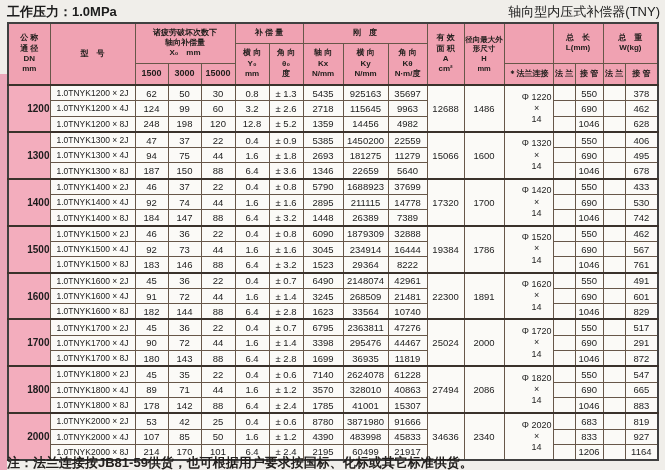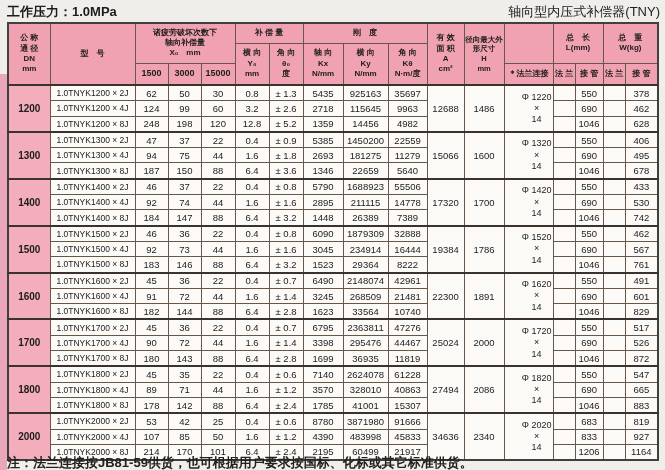--- a/index.html
+++ b/index.html
@@ -28,21 +28,21 @@
     white-space:pre-line; color:#23201e;
   }
   thead th.numhead { font-size:9px; }
   thead th.blankhead { background:#f0a2b2; }
   thead tr.hr1 { height:20px; } thead tr.hr2 { height:20px; } thead tr.hr3 { height:22px; }
   thead tr.hr3 th { border-bottom:2px solid #3a322b; }
   thead th.radialhead { font-size:7.5px; }
 
   tbody td { background:#fbfaf7; font-size:9.5px; height:14.3px; }
   tbody tr { height:15.2px; }
-  tbody td.dn { background:#f3adbd; font-weight:bold; font-size:10px; }
+  tbody td.dn { background:#f3adbd; font-weight:bold; font-size:10px;text-align:right; }
   tbody td.model { font-size:8.5px; }
   tbody td.phi { font-size:9px; line-height:1.25; white-space:pre-line;padding-left:16px; }
   tbody tr.gs td { border-top:2px solid #3a322b; }
 
   .footnote { position:absolute; left:7px; top:454px; font-size:13px; font-weight:bold; color:#23201e; }
 </style>
 </head>
 <body>
 
 <div class="left-strip"></div>
@@ -230,21 +230,21 @@
       <tr class="gs">
         <td class="dn" rowspan="3">1400</td>
         <td class="model">1.0TNYK1400 × 2J</td>
         <td>46</td>
         <td>37</td>
         <td>22</td>
         <td>0.4</td>
         <td>± 0.8</td>
         <td>5790</td>
         <td>1688923</td>
-        <td>55506</td>
+        <td>37699</td>
         <td rowspan="3">17320</td>
         <td rowspan="3">1700</td>
         <td class="phi" rowspan="3">Φ 1420 ×
 14</td>
         <td></td>
         <td>550</td>
         <td></td>
         <td>433</td>
       </tr>
       <tr>
@@ -403,21 +403,21 @@
         <td>72</td>
         <td>44</td>
         <td>1.6</td>
         <td>± 1.4</td>
         <td>3398</td>
         <td>295476</td>
         <td>44467</td>
         <td></td>
         <td>690</td>
         <td></td>
-        <td>526</td>
+        <td>291</td>
       </tr>
       <tr>
         <td class="model">1.0TNYK1700 × 8J</td>
         <td>180</td>
         <td>143</td>
         <td>88</td>
         <td>6.4</td>
         <td>± 2.8</td>
         <td>1699</td>
         <td>36935</td>

